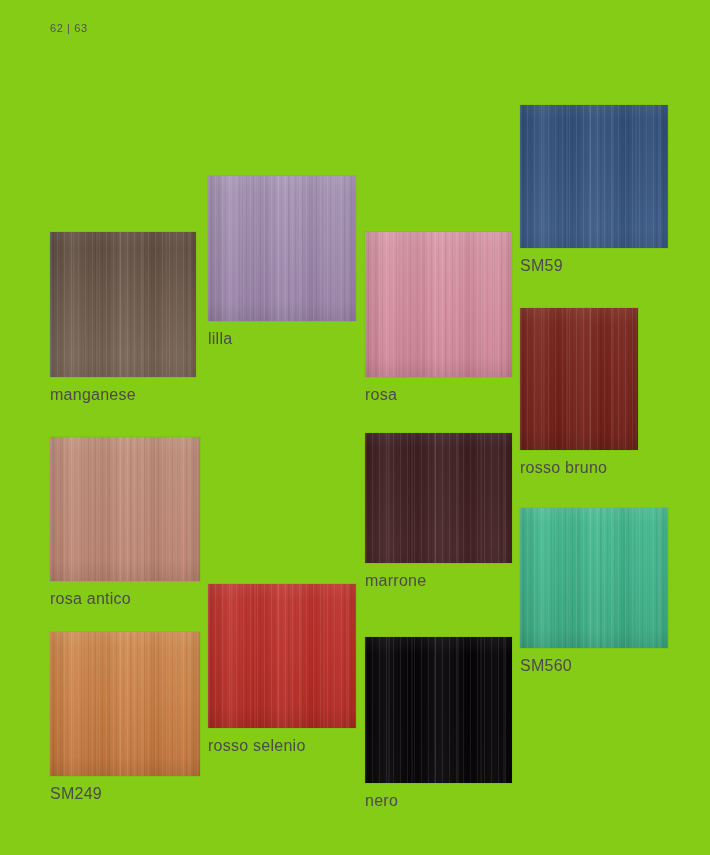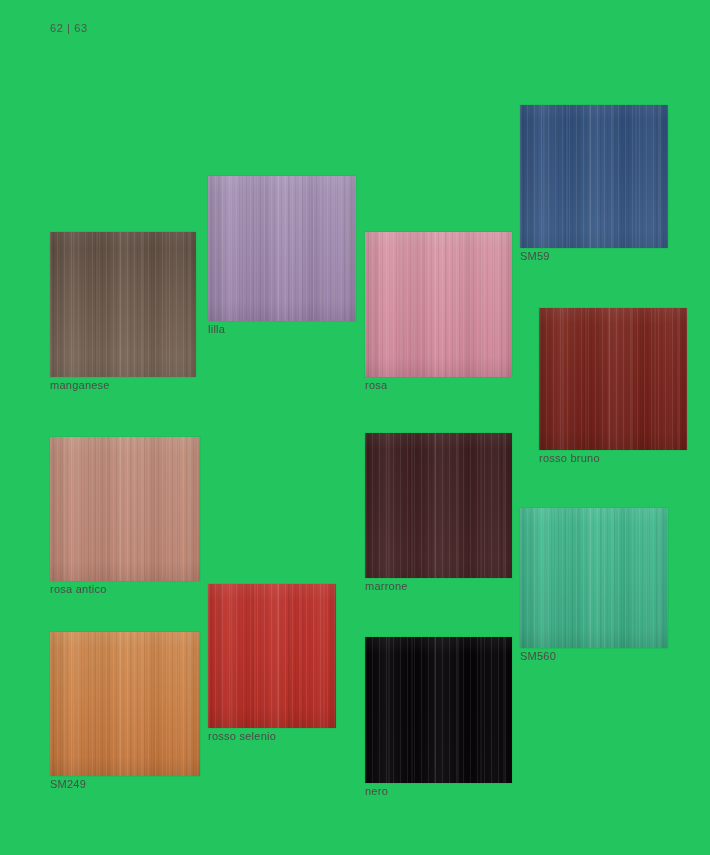--- a/index.html
+++ b/index.html
@@ -8,21 +8,21 @@
     padding: 0;
     background: #ffffff;
   }
   body {
     font-family: "Liberation Sans", sans-serif;
   }
   #page {
     position: relative;
     width: 710px;
     height: 855px;
-    background: #22c55e;
+    background: #84cc16;
     overflow: hidden;
   }
 
   
   #folio {
     position: absolute;
     left: 50px;
     top: 22px;
     font-size: 11px;
     letter-spacing: 0.6px;
@@ -85,22 +85,22 @@
         rgba(255,255,255,0.05) 0%,
         rgba(0,0,0,0.00) 12%,
         rgba(0,0,0,0.00) 86%,
         rgba(0,0,0,0.07) 100%);
     pointer-events: none;
   }
   .swatch-label {
     position: absolute;
     left: 0;
     top: 100%;
-    margin-top: 2px;
-    font-size: 11px;
+    margin-top: 9px;
+    font-size: 16px;
     letter-spacing: 0.25px;
     color: #4e4a48;
     white-space: nowrap;
   }
 </style>
 </head>
 <body>
 
 <div id="page">
 
@@ -117,41 +117,41 @@
       <div class="swatch-label">rosa antico</div>
     </div>
     <div class="swatch-cell" style="left: 50px; top: 632px; width: 150px; height: 144px;">
       <div class="swatch-chip" style="background: linear-gradient(rgb(208, 140, 82) 0%, rgb(204, 129, 70) 48%, rgb(194, 116, 58) 100%);"></div>
       <div class="swatch-label">SM249</div>
     </div>
     <div class="swatch-cell" style="left: 208px; top: 176px; width: 148px; height: 145px;">
       <div class="swatch-chip" style="background: linear-gradient(rgb(168, 148, 183) 0%, rgb(161, 140, 176) 48%, rgb(154, 131, 169) 100%);"></div>
       <div class="swatch-label">lilla</div>
     </div>
-    <div class="swatch-cell" style="left: 208px; top: 584px; width: 128px; height: 144px;">
+    <div class="swatch-cell" style="left: 208px; top: 584px; width: 148px; height: 144px;">
       <div class="swatch-chip" style="background: linear-gradient(rgb(192, 53, 48) 0%, rgb(187, 48, 40) 48%, rgb(178, 42, 34) 100%);"></div>
       <div class="swatch-label">rosso selenio</div>
     </div>
     <div class="swatch-cell" style="left: 365px; top: 232px; width: 147px; height: 145px;">
       <div class="swatch-chip" style="background: linear-gradient(rgb(216, 151, 167) 0%, rgb(213, 143, 160) 48%, rgb(207, 134, 153) 100%);"></div>
       <div class="swatch-label">rosa</div>
     </div>
-    <div class="swatch-cell" style="left: 365px; top: 433px; width: 147px; height: 145px;">
+    <div class="swatch-cell" style="left: 365px; top: 433px; width: 147px; height: 130px;">
       <div class="swatch-chip" style="background: linear-gradient(rgb(61, 29, 30) 0%, rgb(65, 32, 33) 48%, rgb(72, 37, 39) 100%);"></div>
       <div class="swatch-label">marrone</div>
     </div>
     <div class="swatch-cell" style="left: 365px; top: 637px; width: 147px; height: 146px;">
       <div class="swatch-chip" style="background: linear-gradient(rgb(5, 3, 5) 0%, rgb(5, 3, 5) 48%, rgb(7, 5, 7) 100%);"></div>
       <div class="swatch-label">nero</div>
     </div>
     <div class="swatch-cell" style="left: 520px; top: 105px; width: 148px; height: 143px;">
       <div class="swatch-chip" style="background: linear-gradient(rgb(47, 78, 123) 0%, rgb(53, 84, 128) 48%, rgb(60, 93, 138) 100%);"></div>
       <div class="swatch-label">SM59</div>
     </div>
-    <div class="swatch-cell" style="left: 539px; top: 308px; width: 148px; height: 142px;">
+    <div class="swatch-cell" style="left: 520px; top: 308px; width: 118px; height: 142px;">
       <div class="swatch-chip" style="background: linear-gradient(rgb(125, 42, 32) 0%, rgb(120, 35, 27) 48%, rgb(111, 30, 23) 100%);"></div>
       <div class="swatch-label">rosso bruno</div>
     </div>
     <div class="swatch-cell" style="left: 520px; top: 508px; width: 148px; height: 140px;">
       <div class="swatch-chip" style="background: linear-gradient(rgb(70, 187, 146) 0%, rgb(65, 180, 140) 48%, rgb(58, 170, 131) 100%);"></div>
       <div class="swatch-label">SM560</div>
     </div>
   </div>
 
 </body></html>

